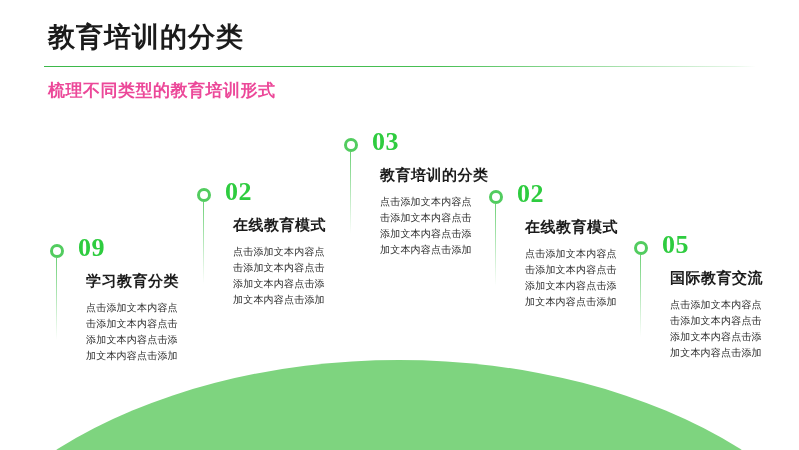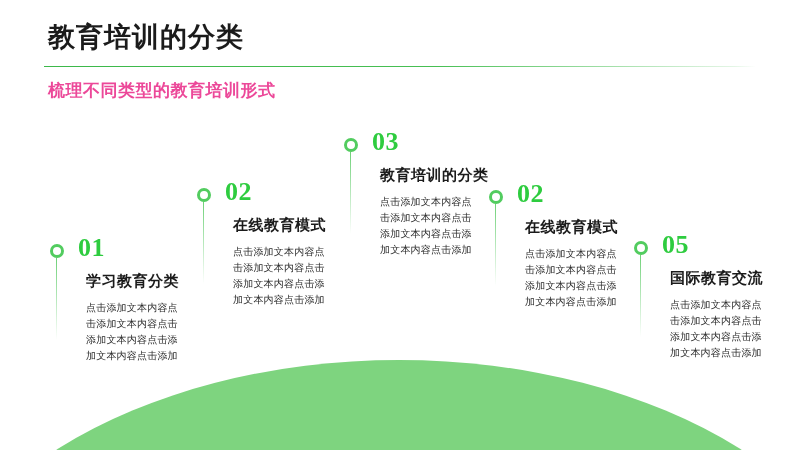--- a/index.html
+++ b/index.html
@@ -136,21 +136,21 @@
 
   <div class="title">教育培训的分类</div>
   <div class="divider"></div>
   <div class="subtitle">梳理不同类型的教育培训形式</div>
 
   <div class="item" style="left:50px; top:244px;">
     <div class="marker">
       <div class="ring"></div>
       <div class="stem"></div>
     </div>
-    <div class="num">01</div>
+    <div class="num">09</div>
     <div class="heading">学习教育分类</div>
     <div class="body">
       <div>点击添加文本内容点</div>
       <div>击添加文本内容点击</div>
       <div>添加文本内容点击添</div>
       <div>加文本内容点击添加</div>
     </div>
   </div>
 
   <div class="item" style="left:197px; top:188px;">

